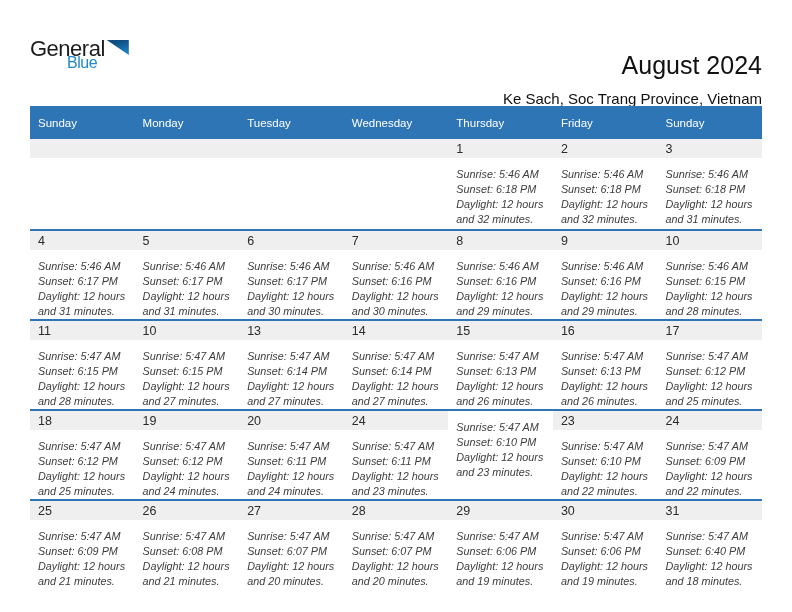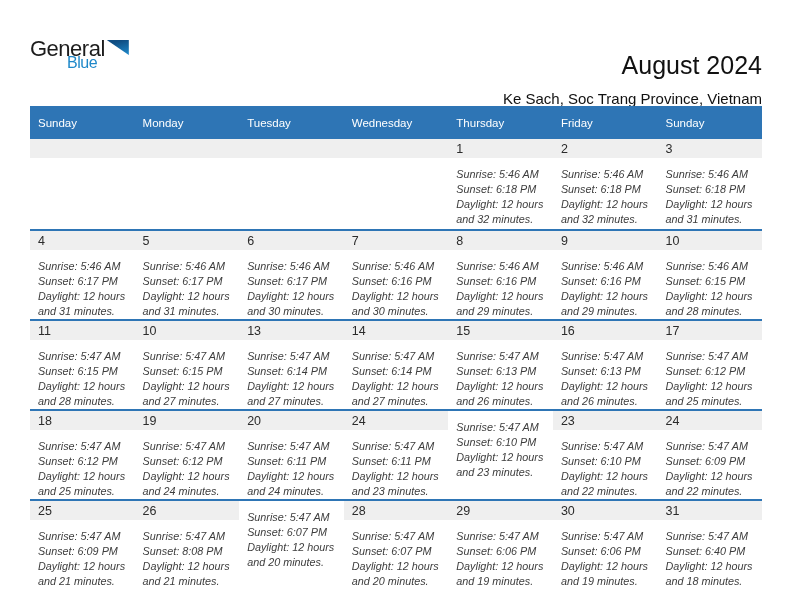--- a/index.html
+++ b/index.html
@@ -413,26 +413,29 @@
       <div class="cell-line">Daylight: 12 hours</div>
       <div class="cell-line">and 21 minutes.</div>
     </div>
   </div>
           <div class="cell">
     <div class="day-band">
       <span>26</span>
     </div>
     <div class="cell-body">
       <div class="cell-line">Sunrise: 5:47 AM</div>
-      <div class="cell-line">Sunset: 8:08 PM</div>
+      <div class="cell-line">Sunset: 6:08 PM</div>
       <div class="cell-line">Daylight: 12 hours</div>
       <div class="cell-line">and 21 minutes.</div>
     </div>
   </div>
           <div class="cell">
+    <div class="day-band">
+      <span>27</span>
+    </div>
     <div class="cell-body">
       <div class="cell-line">Sunrise: 5:47 AM</div>
       <div class="cell-line">Sunset: 6:07 PM</div>
       <div class="cell-line">Daylight: 12 hours</div>
       <div class="cell-line">and 20 minutes.</div>
     </div>
   </div>
           <div class="cell">
     <div class="day-band">
       <span>28</span>

